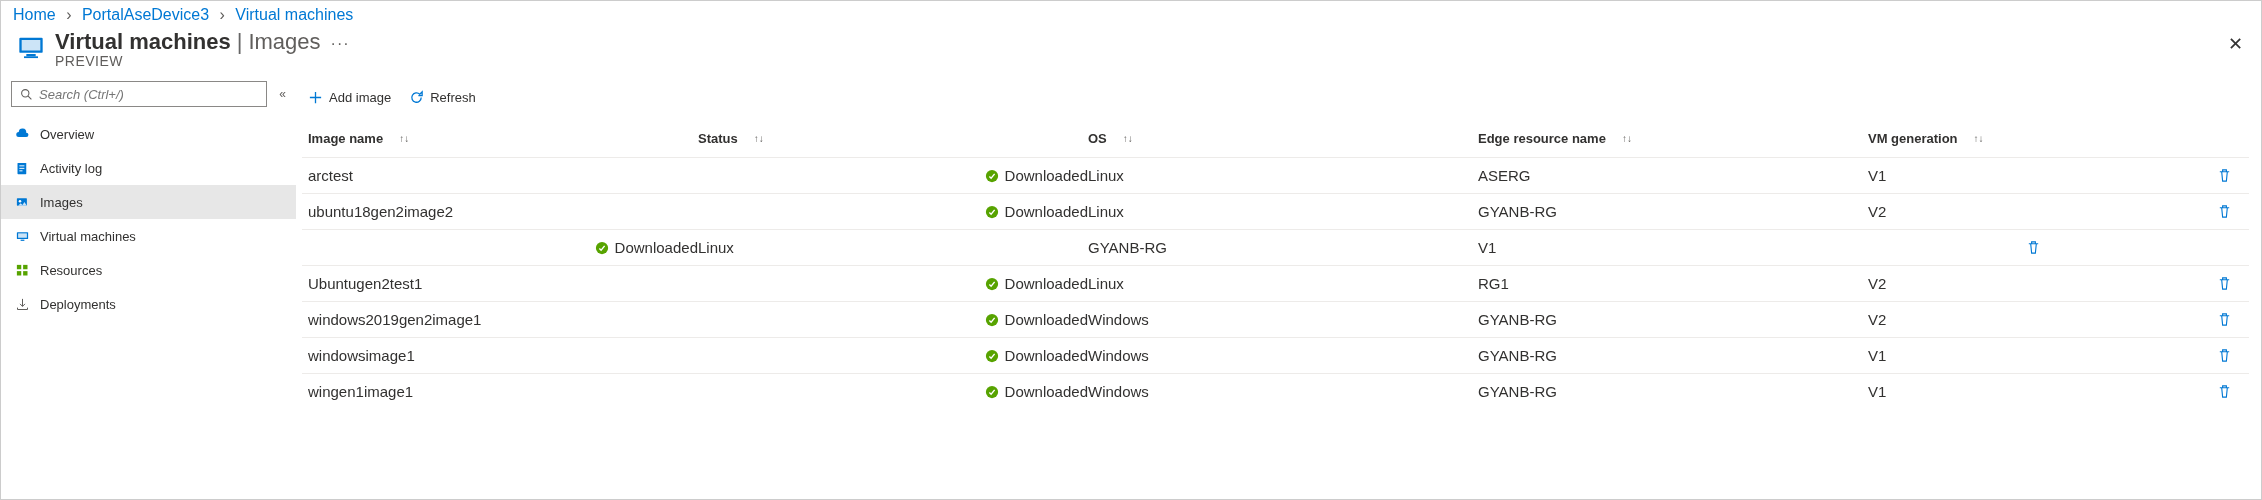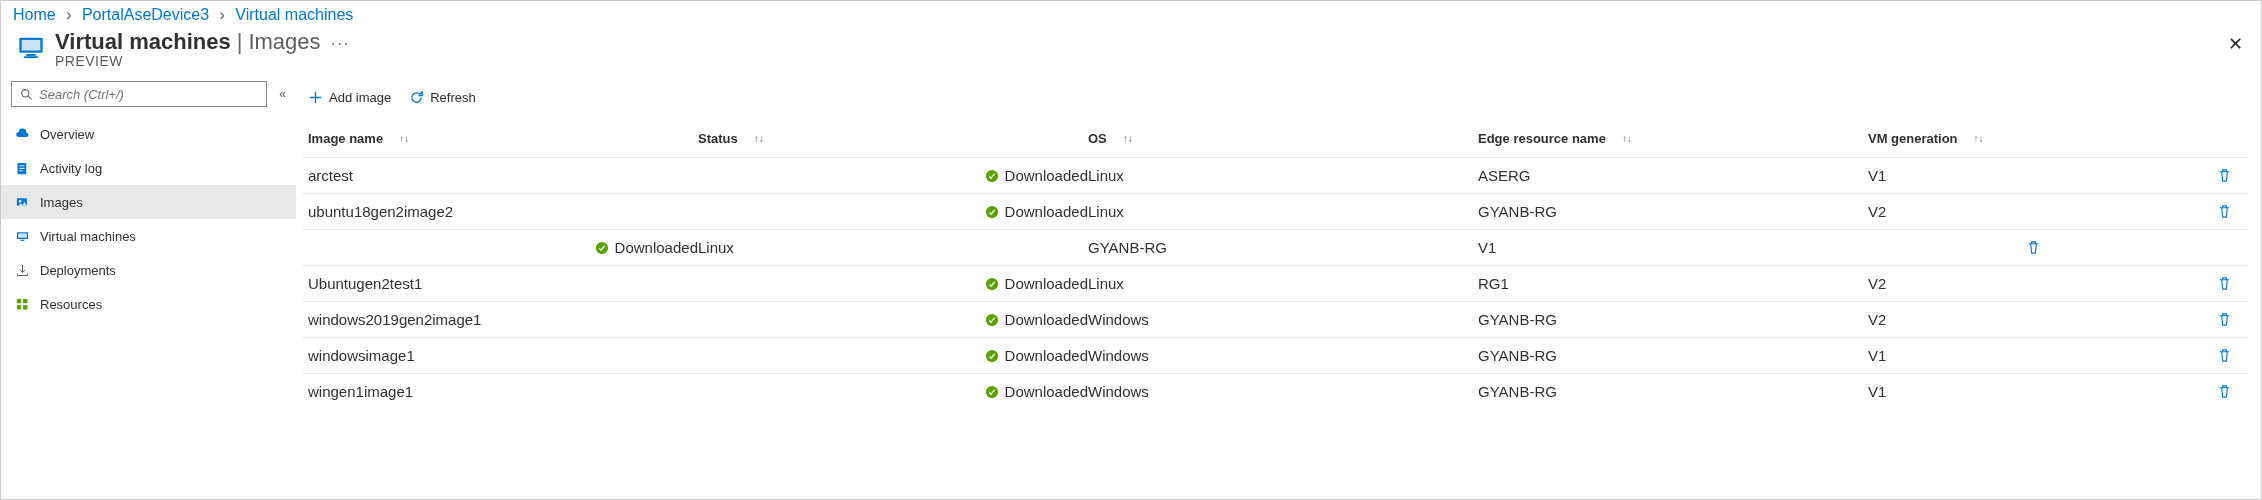--- a/index.html
+++ b/index.html
@@ -124,33 +124,33 @@
       <div class="nav-item">
         <svg viewBox="0 0 24 24">
             <rect x="3" y="5" width="18" height="11" rx="1" fill="#0078d4"></rect>
             <rect x="5" y="7" width="14" height="7" fill="#cce4f7"></rect>
             <rect x="9" y="17" width="6" height="2" fill="#0078d4"></rect>
           </svg>
         <span>Virtual machines</span>
       </div>
       <div class="nav-item">
         <svg viewBox="0 0 24 24">
-            <path d="M12 3v12M12 15l-4-4M12 15l4-4" stroke="#605e5c" stroke-width="1.6" fill="none"></path>
-            <path d="M4 17v3h16v-3" stroke="#605e5c" stroke-width="1.6" fill="none"></path>
-          </svg>
-        <span>Deployments</span>
-      </div>
-      <div class="nav-item">
-        <svg viewBox="0 0 24 24">
             <rect x="3" y="3" width="7" height="7" fill="#57a300"></rect>
             <rect x="13" y="3" width="7" height="7" fill="#57a300"></rect>
             <rect x="3" y="13" width="7" height="7" fill="#57a300"></rect>
             <rect x="13" y="13" width="7" height="7" fill="#57a300"></rect>
           </svg>
         <span>Resources</span>
+      </div>
+      <div class="nav-item">
+        <svg viewBox="0 0 24 24">
+            <path d="M12 3v12M12 15l-4-4M12 15l4-4" stroke="#605e5c" stroke-width="1.6" fill="none"></path>
+            <path d="M4 17v3h16v-3" stroke="#605e5c" stroke-width="1.6" fill="none"></path>
+          </svg>
+        <span>Deployments</span>
       </div>
     </div>
 
     <div class="content">
       <div class="cmdbar">
         <div class="cmdbtn">
           <svg viewBox="0 0 16 16">
               <path d="M8 2v12M2 8h12" stroke="#0078d4" stroke-width="1.4"></path>
             </svg>
           <span>Add image</span>

